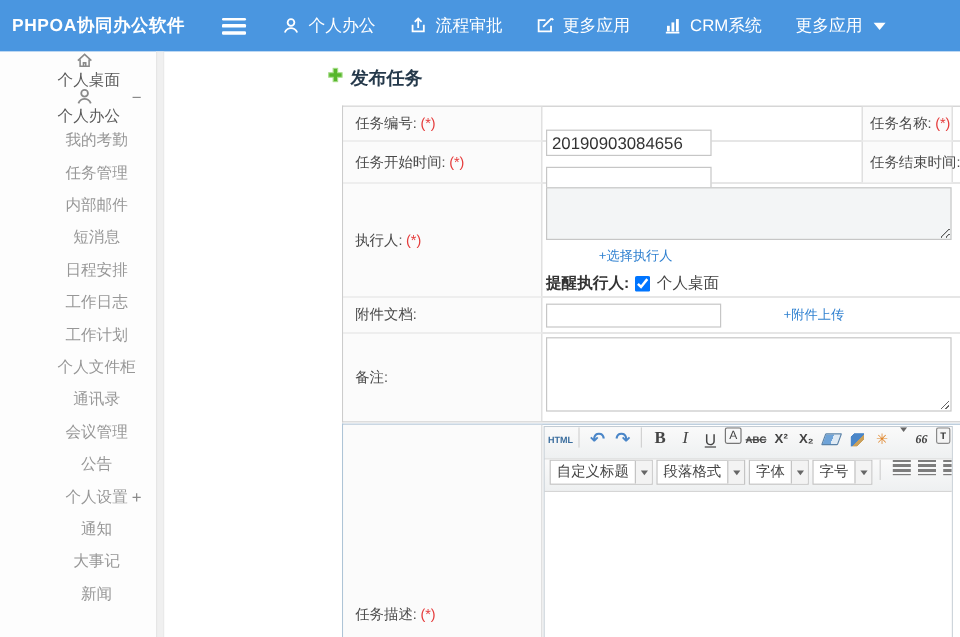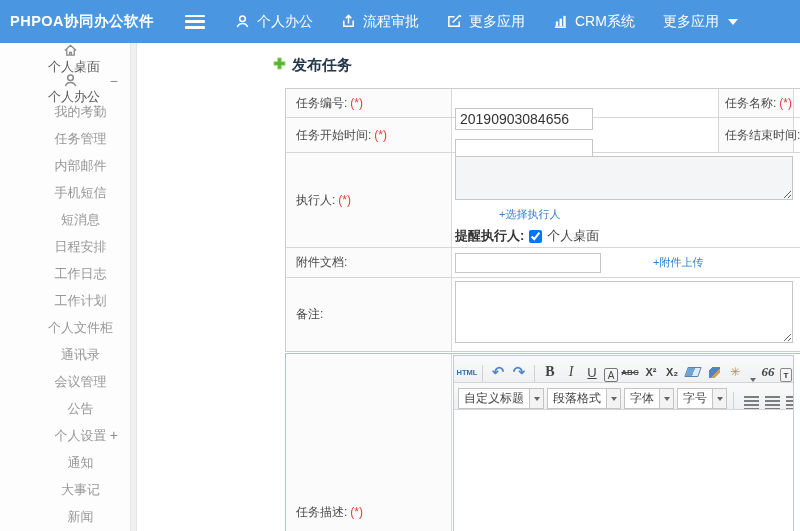--- a/index.html
+++ b/index.html
@@ -15,21 +15,21 @@
   .topnav { display:flex; align-items:center; gap:28px; }
   .nav-item { display:flex; align-items:center; gap:7px; font-size:14px; cursor:pointer; white-space:nowrap; }
   .nav-item svg { display:block; }
   .caret-down { width:0; height:0; border-left:5px solid transparent; border-right:5px solid transparent; border-top:6px solid #fff; margin-left:2px; }
 
   
   .app { display:flex; height:488px; }
   .sidebar { position:relative; width:137px; background:#fdfdfd; border-right:1px solid #e4e4e4; flex:none; }
   .scroll-track { position:absolute; top:0; right:0; width:6px; height:100%; background:#f0f0f0; border-left:1px solid #e6e6e6; }
   .side-item { display:flex; align-items:center; height:30px; padding-left:12px; font-size:13px; color:#5a5a5a; cursor:pointer; position:relative;flex-direction:column; }
-  .side-item.sub { height:27px; padding-left:25px; color:#979797; }
+  .side-item.sub { height:27px; padding-left:25px; color:#979797;justify-content:center; }
   .side-item .sicon { width:15px; height:15px; margin-right:8px; flex:none; }
   .side-item .toggle { position:absolute; right:18px; color:#8a8a8a; font-size:14px; }
 
   .main { position:relative; flex:1; background:#fff; overflow:hidden; }
 
   
   .page-title { position:absolute; left:136px; top:13px; display:flex; align-items:flex-start; gap:6px; }
   .page-title .ttl { font-size:15px; font-weight:bold; color:#25394b; }
 
   
@@ -54,38 +54,38 @@
   .blue-link { color:#2f80d0; font-size:11px; text-decoration:none; cursor:pointer;margin-left:44px; }
   .remind { display:flex; align-items:center; gap:5px; margin-top:5px; font-size:13px; }
   .remind b { color:#333; }
   .remind label { color:#444; }
   .attach-row { display:flex; align-items:center; gap:8px; }
 
   
   .desc-label { position:absolute; left:10px; top:150px; font-size:12px; color:#4a4a4a; white-space:nowrap; }
   .editor { margin:1px 0 0 1px; width:341px; border:1px solid #c2cbd3; background:#fff; height:372px; }
   .tbar { background:linear-gradient(#fafafa,#eef0f1); border-bottom:1px solid #d5d5d5;
-    display:flex; align-items:flex-end; padding:0 4px; height:27px; gap:3px; overflow:hidden; }
+    display:flex; align-items:flex-start; padding:0 4px; height:27px; gap:3px; overflow:hidden; }
   .tbtn { display:flex; align-items:center; justify-content:center; min-width:18px; height:20px;
     font-size:12px; color:#444; cursor:pointer; border-radius:2px; padding:0 1px; }
   .tsep { width:1px; height:17px; background:#d2d2d2; margin:0 3px; flex:none; }
   .ic-html { font-size:7.5px; font-weight:bold; color:#3a6d9e; letter-spacing:0; }
   .ic-undo,.ic-redo { color:#4a86c8; font-weight:bold; font-size:15px; }
   .ic-b { font-family:"Liberation Serif",serif; font-weight:bold; font-size:14px; }
   .ic-i { font-family:"Liberation Serif",serif; font-style:italic; font-size:14px; }
   .ic-u { text-decoration:underline; font-size:13px; }
   .ic-abox { border:1px solid #777; font-size:10px; padding:0 2px; height:14px; min-width:14px; }
   .ic-abc { font-size:8px; font-weight:bold; text-decoration:line-through; }
   .ic-sup,.ic-sub { font-size:11px; font-weight:bold; }
   .ic-eraser::before { content:""; display:block; width:12px; height:8px; transform:skewX(-20deg);
     background:linear-gradient(90deg,#6ea3d8 55%,#dfeaf4 55%); border:1px solid #5a82a8; border-radius:1px; }
   .ic-brush::before { content:""; display:block; width:11px; height:11px;
     background:linear-gradient(135deg,transparent 15%,#4a86c8 15% 55%,#caa05a 55% 75%,transparent 75%); }
   .ic-magic { color:#e0862a; font-size:12px; }
-  .ic-quote { font-family:"Liberation Serif",serif; font-weight:bold; font-style:italic; font-size:13px; }
+  .ic-quote { font-family:"Liberation Serif",serif; font-weight:bold; font-style:italic; font-size:10px; }
   .ic-paste { border:1px solid #8a8a8a; background:#f4f4f4; font-size:8px; font-weight:bold;
     height:14px; min-width:12px; color:#333; }
   .mini-caret { width:0; height:0; border-left:3.5px solid transparent; border-right:3.5px solid transparent;
     border-top:4px solid #666; margin-left:3px; }
   .combo { display:flex; align-items:stretch; height:21px; border:1px solid #c4c4c4; background:#fff; cursor:pointer; }
   .combo .clabel { font-size:12px; color:#444; display:flex; align-items:center; padding:0 5px; white-space:nowrap; }
   .combo .cbtn { width:14px; border-left:1px solid #c4c4c4; background:#f3f3f3; display:flex; align-items:center; justify-content:center; }
   .alignbox { display:flex; gap:6px; margin-left:4px; }
   .aicon { width:15px; height:13px; cursor:pointer;
     background:repeating-linear-gradient(to bottom,#7d7d7d 0 2px,transparent 2px 4px); }
@@ -166,23 +166,20 @@
           <span class="toggle">−</span>
         </div>
         <div class="side-item sub">
           <span>我的考勤</span>
         </div>
         <div class="side-item sub">
           <span>任务管理</span>
         </div>
         <div class="side-item sub">
           <span>内部邮件</span>
-        </div>
-        <div class="side-item sub">
-          <span>手机短信</span>
         </div>
         <div class="side-item sub">
           <span>短消息</span>
         </div>
         <div class="side-item sub">
           <span>日程安排</span>
         </div>
         <div class="side-item sub">
           <span>工作日志</span>
         </div>

